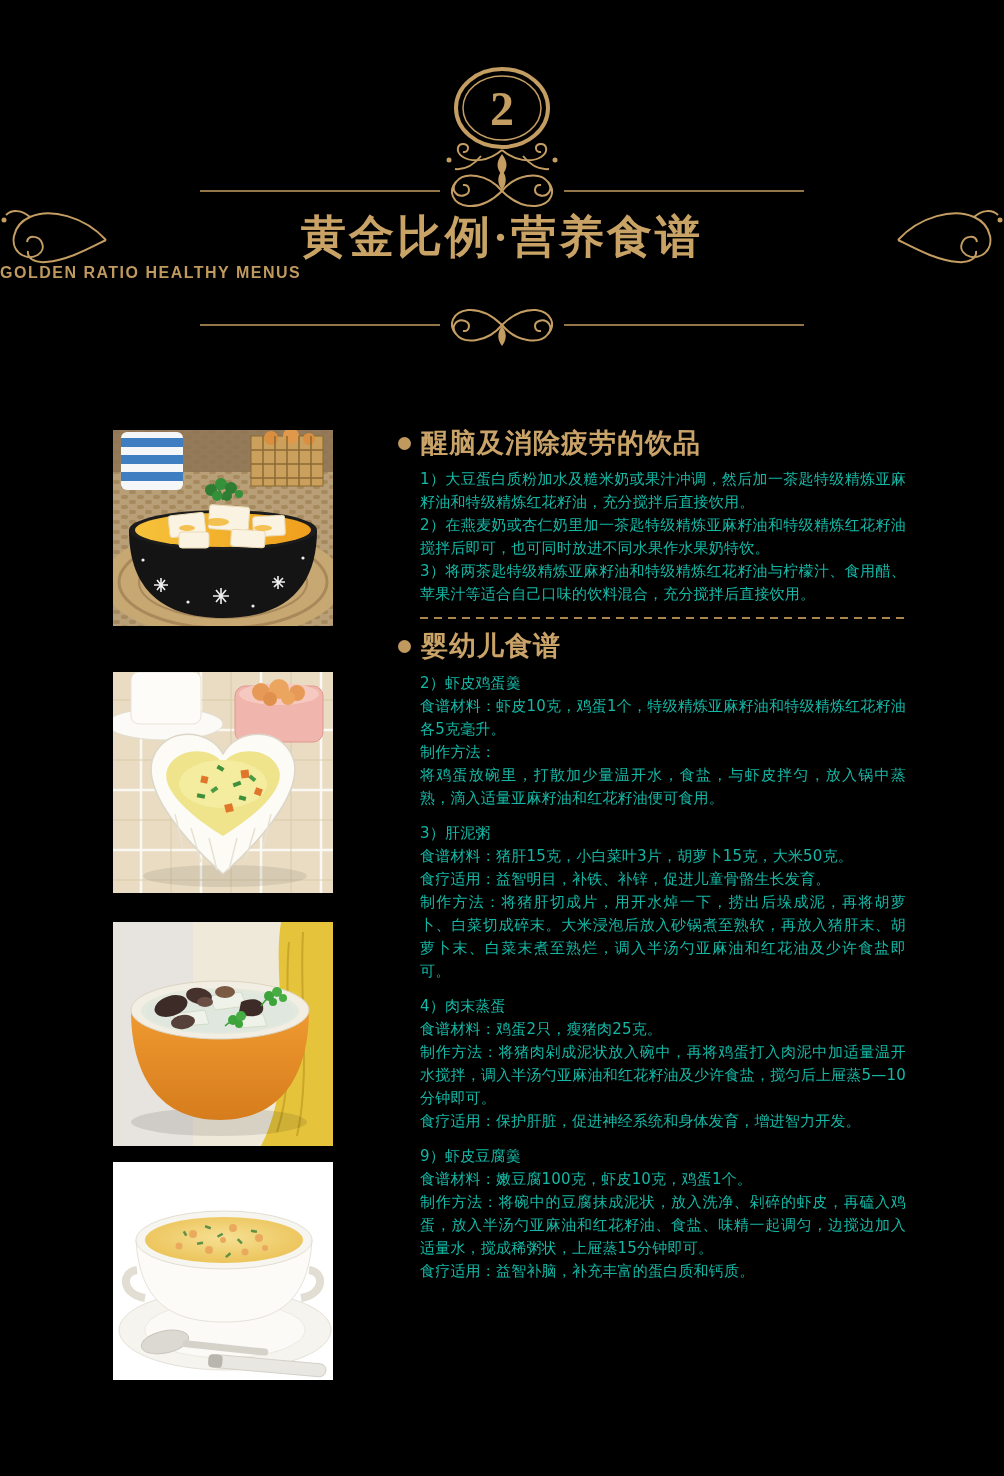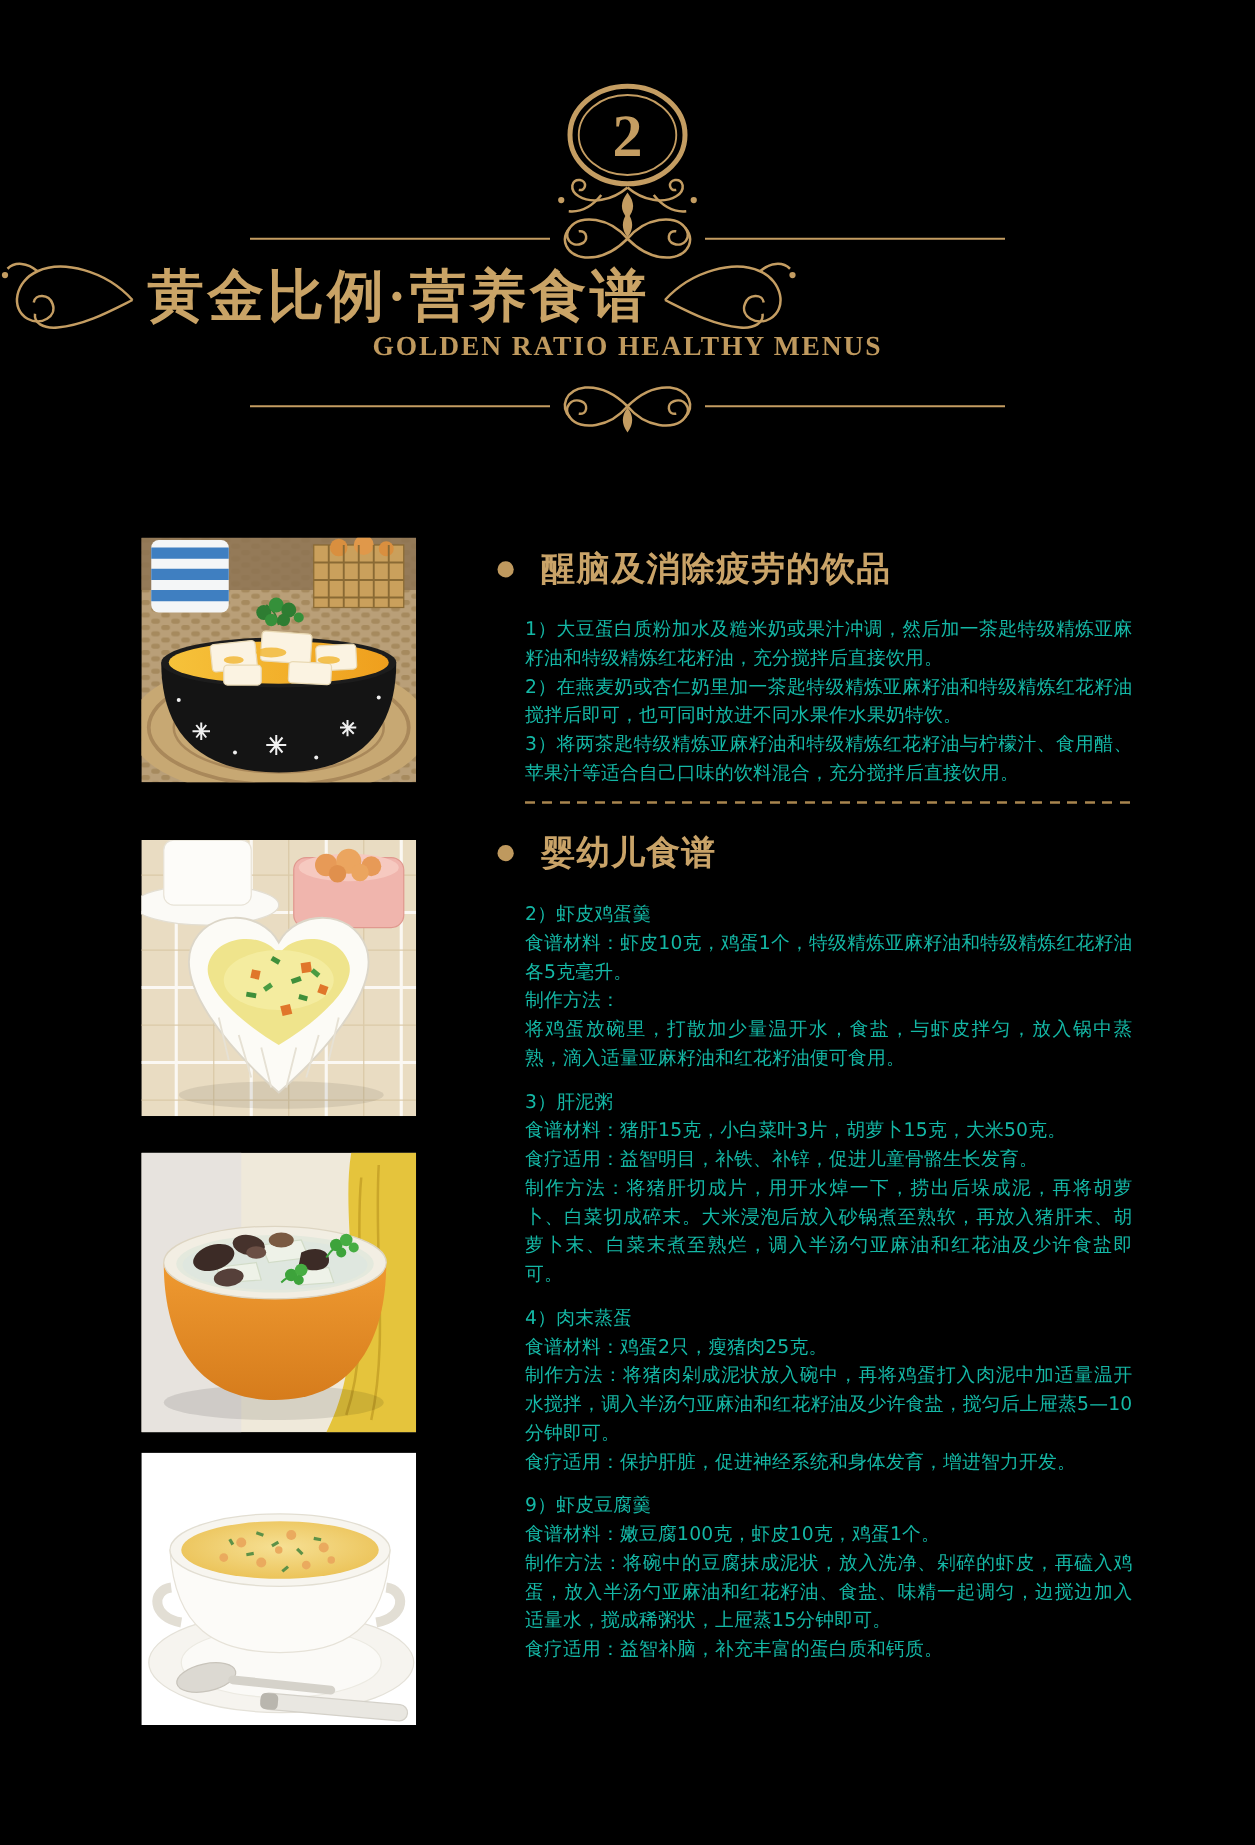--- a/index.html
+++ b/index.html
@@ -10,47 +10,47 @@
     overflow:hidden;
     font-family:"DejaVu Sans",sans-serif;
   }
   
   .badge{position:absolute;top:62px;left:50%;transform:translateX(-50%);}
   .divider{position:absolute;left:50%;transform:translateX(-50%);}
   .divider.top{top:164px;}
   .divider.bottom{top:300px;transform:translateX(-50%) rotate(180deg);}
   .title-row{
     position:absolute;top:204px;left:0;width:100%;
-    display:flex;justify-content:flex-start;align-items:center;gap:4px;
+    display:flex;justify-content:space-between;align-items:center;gap:4px;
   }
   .page-title{
     font-family:"Liberation Serif","DejaVu Serif",serif;
     font-weight:bold;font-size:45px;letter-spacing:3px;
     color:#c9a366;margin:0 6px;white-space:nowrap;
   }
   .page-subtitle{
-    position:absolute;top:264px;left:0;width:100%;text-align:center;
-    font-family:Liberation Serif, serif;
-    font-weight:bold;font-size:22px;letter-spacing:1.5px;color:#bf995e;margin:0;
+    position:absolute;top:264px;left:0;width:100%;
+    font-family:Liberation Sans, sans-serif;
+    font-weight:bold;font-size:16px;letter-spacing:1.5px;color:#bf995e;margin:0;
   }
   
   .photo{position:absolute;left:113px;width:220px;overflow:hidden;}
   .photo svg{display:block;}
   #photo-1{top:430px;height:196px;}
   #photo-2{top:672px;height:221px;}
   #photo-3{top:922px;height:224px;}
   #photo-4{top:1162px;height:218px;}
   
   .text-col{position:absolute;left:398px;top:425px;width:512px;}
   .section-heading{display:flex;align-items:center;gap:10px;margin:0 0 7px 0;}
   .section-heading .bullet{
     width:13px;height:13px;border-radius:50%;background:#bf995e;flex:0 0 auto;
   }
   .section-heading h2{
-    margin:12px;font-family:"Liberation Serif","DejaVu Serif",serif;
+    margin:0;font-family:"Liberation Serif","DejaVu Serif",serif;
     font-weight:bold;font-size:27px;color:#c9a368;letter-spacing:1px;
   }
   .body-text p{
     margin:0 0 0 22px;width:486px;
     font-size:15px;line-height:23px;color:#14b8a6;
     text-align:justify;letter-spacing:.2px;
   }
   .dashed-divider{
     height:2px;width:486px;margin:11px 0 9px 22px;
     background:repeating-linear-gradient(90deg,#a8854e 0 8px,transparent 8px 14px);

